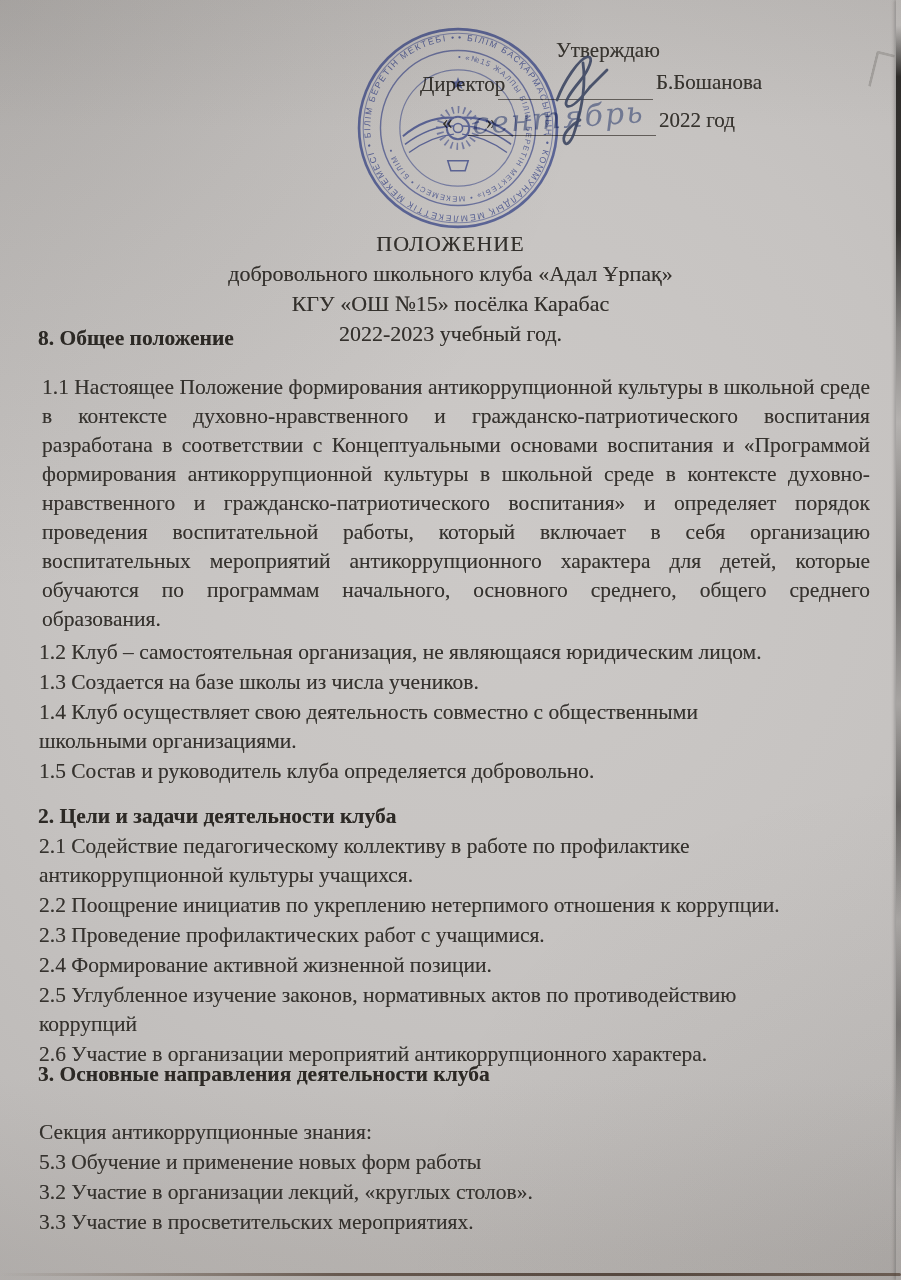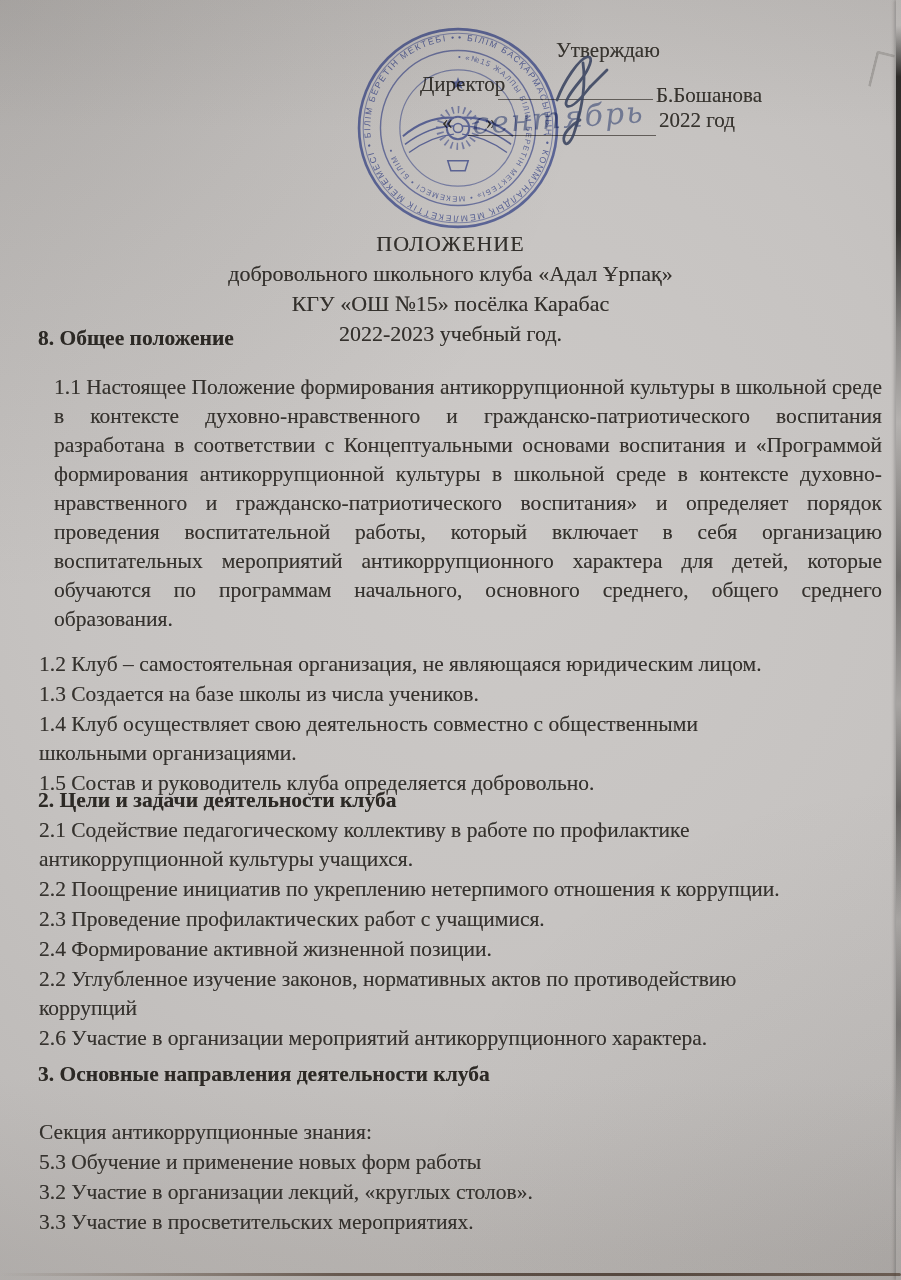--- a/index.html
+++ b/index.html
@@ -34,21 +34,21 @@
   }
   .corner-mark{
     position:absolute;left:872px;top:52px;width:16px;height:34px;z-index:2;
     border-left:3px solid rgba(70,66,62,0.35);border-top:3px solid rgba(70,66,62,0.30);
     transform:rotate(14deg);border-radius:2px;opacity:.7;
   }
   
   .approval{position:absolute;z-index:3;font-size:21px;color:#37342f;text-shadow:0 0 0.6px rgba(55,50,45,0.5);}
   .approve-label{left:556px;top:38px;}
   .director-label{left:420px;top:72px;}
-  .signer-name{left:656px;top:70px;margin-top:13px;}
+  .signer-name{left:656px;top:70px;}
   .quote-open{left:442px;top:110px;}
   .quote-close{left:486px;top:110px;}
   .year-label{left:659px;top:108px;}
   .rule{position:absolute;z-index:3;border-top:1.6px solid rgba(80,75,70,0.85);}
   .rule-director{left:498px;top:99px;width:155px;}
   .rule-date{left:468px;top:135px;width:188px;}
   .handwritten-month{
     position:absolute;left:472px;top:100px;z-index:4;
     font-family:"DejaVu Serif",serif;font-style:italic;font-size:30px;
     color:#67708e;letter-spacing:2px;transform:rotate(-4deg);opacity:.9;
@@ -58,24 +58,24 @@
   .stamp{position:absolute;left:356px;top:26px;width:204px;height:204px;z-index:5;mix-blend-mode:multiply;opacity:.92;}
   
   .title-block{position:absolute;left:0;top:197px;width:901px;text-align:center;z-index:4;line-height:30px;font-size:22px;color:#33302c;text-shadow:0 0 0.6px rgba(55,50,45,0.5);margin-top:32px;}
   .title-main{letter-spacing:1px;}
   
   .section{position:absolute;left:38px;z-index:4;font-size:21.5px;line-height:29px;color:#35322e;text-shadow:0 0 0.6px rgba(55,50,45,0.45);}
   .sec-1{top:324px;width:828px;}
   .sec-2{top:786px;width:828px;}
   .sec-3{top:1060px;width:828px;}
   .sec-heading{font-weight:bold;color:#2c2925;margin:0 0 20px 0;}
-  .sec-heading.tight{margin-bottom:0;}
+  .sec-heading.tight{margin-bottom:0;margin-top:16px;}
   .sec-heading.spaced{margin-bottom:29px;}
   .para{margin:1px;width:772px;}
-  .para-justify{margin:16px;width:828px;text-align:justify;}
+  .para-justify{margin:4px;width:828px;text-align:justify;}
 </style>
 </head>
 <body>
 
 <div class="page">
 
   <div class="photo-edge-right"></div>
   <div class="table-edge-bottom"></div>
   <div class="corner-mark"></div>
 
@@ -147,21 +147,21 @@
     <p class="para">1.4 Клуб осуществляет свою деятельность совместно с общественными школьными организациями.</p>
     <p class="para">1.5 Состав и руководитель клуба определяется добровольно.</p>
   </div>
 
   <div class="section sec-2">
     <p class="sec-heading tight">2. Цели и задачи деятельности клуба</p>
     <p class="para">2.1 Содействие педагогическому коллективу в работе по профилактике антикоррупционной культуры учащихся.</p>
     <p class="para">2.2 Поощрение инициатив по укреплению нетерпимого отношения к коррупции.</p>
     <p class="para">2.3 Проведение профилактических работ с учащимися.</p>
     <p class="para">2.4 Формирование активной жизненной позиции.</p>
-    <p class="para">2.2 Углубленное изучение законов, нормативных актов по противодействию коррупций</p>
+    <p class="para">2.5 Углубленное изучение законов, нормативных актов по противодействию коррупций</p>
     <p class="para">2.6 Участие в организации мероприятий антикоррупционного характера.</p>
   </div>
 
   <div class="section sec-3">
     <p class="sec-heading spaced">3. Основные направления деятельности клуба</p>
     <p class="para">Секция антикоррупционные знания:</p>
     <p class="para">5.3 Обучение и применение новых форм работы</p>
     <p class="para">3.2 Участие в организации лекций, «круглых столов».</p>
     <p class="para">3.3 Участие в просветительских мероприятиях.</p>
   </div>

